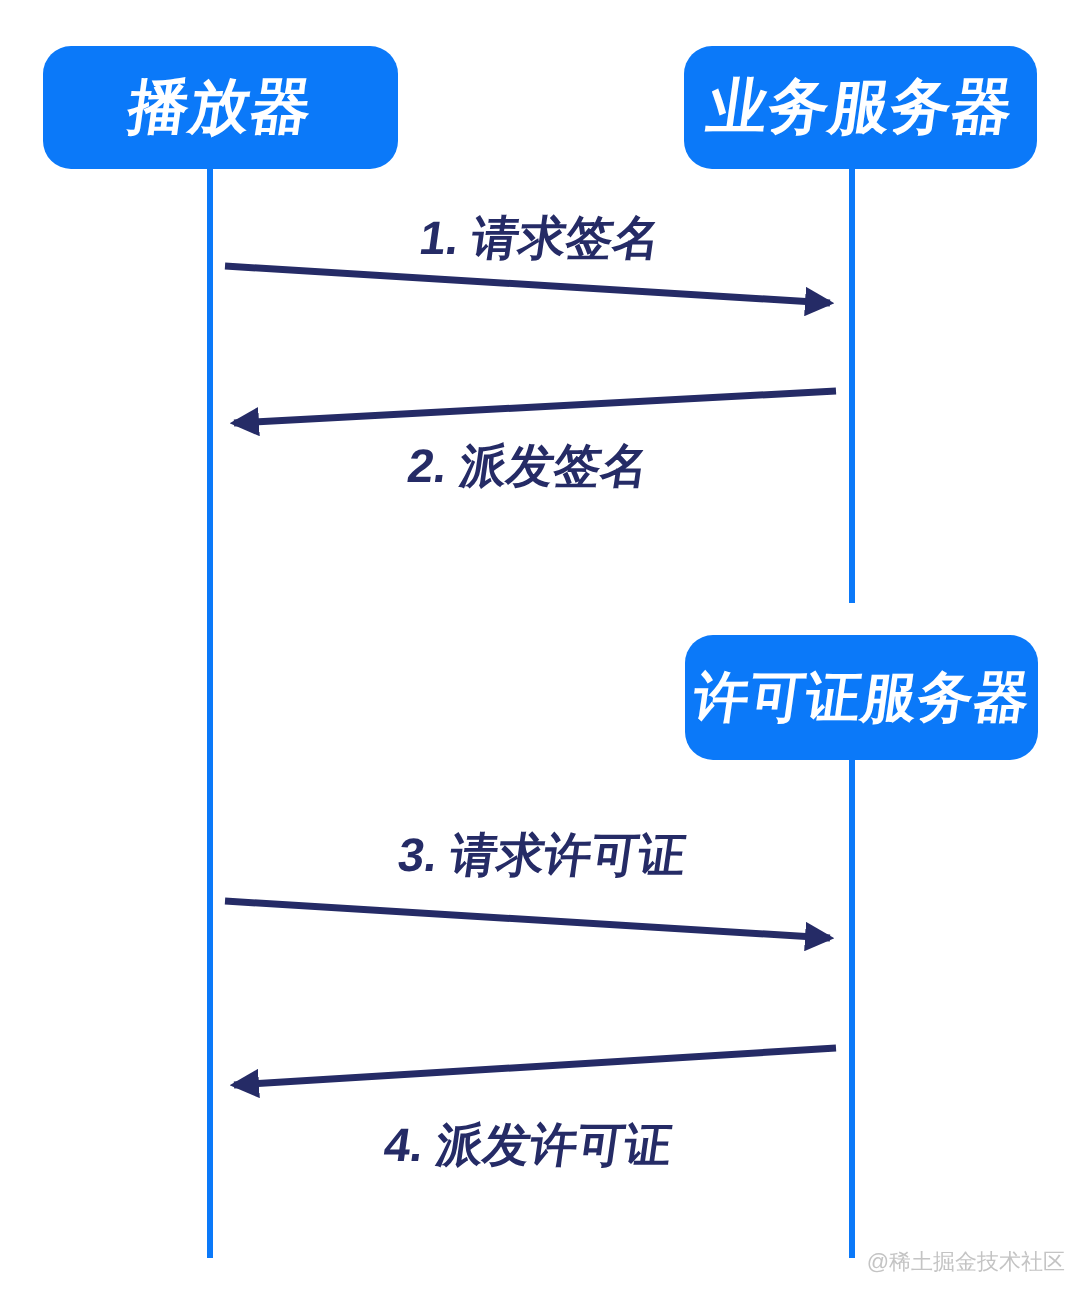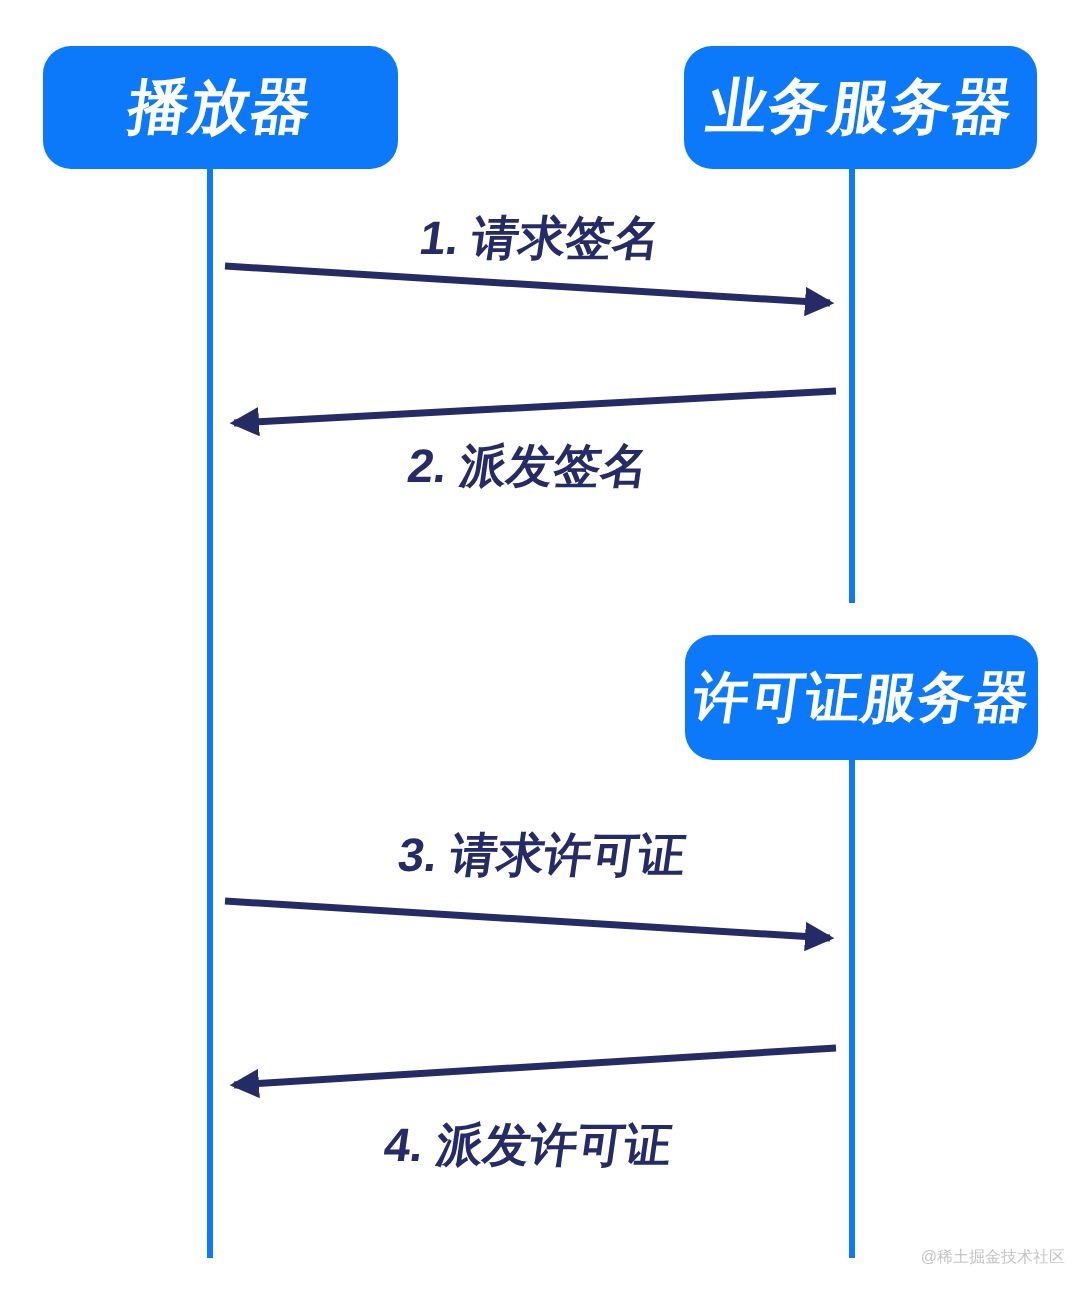--- a/index.html
+++ b/index.html
@@ -78,21 +78,21 @@
   }
   .msg-label-1 { left: 290px; top: 207px; }
   .msg-label-2 { left: 278px; top: 435px; }
   .msg-label-3 { left: 292px; top: 824px; }
   .msg-label-4 { left: 278px; top: 1114px; }
 
   .watermark {
     position: absolute;
     right: 15px;
     top: 1247px;
-    font-size: 16px;
+    font-size: 22px;
     color: var(--watermark-text);
     white-space: nowrap;
     text-align: center;
   }
 </style>
 </head>
 <body>
 
 <div class="canvas">
 

